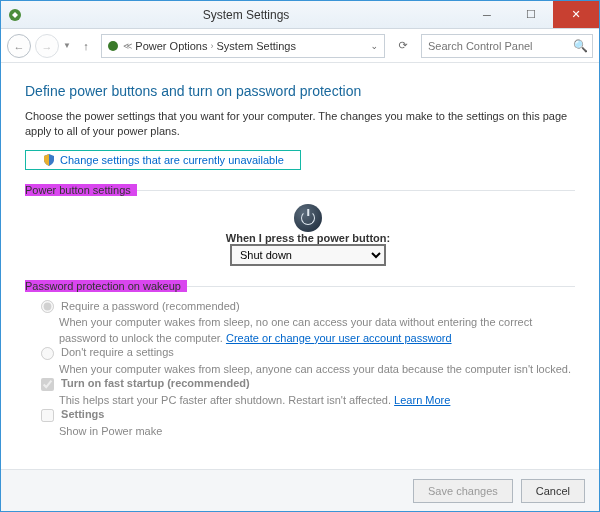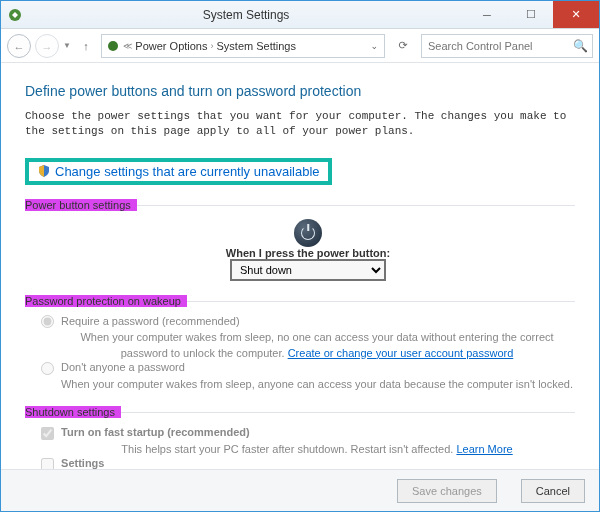--- a/index.html
+++ b/index.html
@@ -19,38 +19,38 @@
 .bc-dd { color: #666; font-size: 9px; margin-left: auto; margin-right: 2px; }
 .refresh { width: 24px; height: 24px; display: flex; align-items: center; justify-content: center; color: #666; margin: 0 2px; }
 .search-box { width: 172px; height: 24px; border: 1px solid #c8d0d8; padding: 0 20px 0 6px; font-size: 11px; color: #999; outline: none; position: relative; }
 .search-wrap { position: relative; }
 .search-wrap .mag { position: absolute; right: 5px; top: 5px; color: #888; font-size: 12px; }
 .content { padding: 20px 24px 0 24px; height: 406px; overflow-y: auto; position: relative; }
 .content::-webkit-scrollbar { width: 14px; }
 .content::-webkit-scrollbar-track { background: #f0f0f0; }
 .content::-webkit-scrollbar-thumb { background: #c0c0c0; }
 .heading { color: #19689c; font-size: 14px; margin-bottom: 10px; }
-.desc { color: #333; font-size: 11px; line-height: 1.4; margin-bottom: 18px; font-family: Liberation Mono, monospace; }
-.change-link { display: inline-flex; align-items: center; gap: 4px; color: #0066cc; font-size: 13px; padding: 2px 8px; border: 4px solid #14b8a6; }
+.desc { color: #333; font-size: 11px; line-height: 1.4; margin-bottom: 10px; }
+.change-link { display: inline-flex; align-items: center; gap: 4px; color: #0066cc; font-size: 11px; padding: 2px 16px; border: 1px solid #14b8a6; }
 .shield { width: 14px; height: 14px; }
 .section-hdr { color: #333; font-size: 11px; margin: 14px 0 8px 0; position: relative; }
 .section-hdr::after { content: ""; position: absolute; left: 0; right: 0; top: 50%; height: 1px; background: #e0e4e8; z-index: -1; }
 .section-hdr span { background: #d946ef; padding-right: 6px; }
 .power-row { display: flex; align-items: center; gap: 0; margin-left: 16px; margin-top: 8px; flex-direction: column; }
 .power-icon { width: 28px; height: 28px; border-radius: 50%; background: radial-gradient(circle at 35% 30%, #5a6a7a, #1a2838); position: relative; }
 .power-icon::before { content: ""; position: absolute; left: 50%; top: 50%; width: 12px; height: 12px; border: 1.5px solid #dfe8f0; border-radius: 50%; transform: translate(-50%,-50%); border-top-color: transparent; }
 .power-icon::after { content: ""; position: absolute; left: 50%; top: 5px; width: 1.5px; height: 7px; background: #dfe8f0; transform: translateX(-50%); }
 .power-label { font-size: 11px; font-weight: bold; color: #333; }
 select { font-size: 11px; padding: 2px 18px 2px 4px; border: 2px solid #737373; background: #f8f8f8; height: 22px; width: 156px; }
 .opt { margin-left: 16px; }
 .opt input[type=radio], .opt input[type=checkbox] { vertical-align: middle; margin-right: 4px; }
 .opt .lbl { font-size: 11px; color: #888; }
-.opt .sub { font-size: 11px; color: #888; margin-left: 18px; line-height: 1.4; margin-top: 2px; text-align: center; }
+.opt .sub { font-size: 11px; color: #888; margin-left: 18px; line-height: 1.4; margin-top: 2px; }
 .opt .sub .link { color: #0066cc; text-decoration: underline; }
-.footer { height: 42px; border-top: 1px solid #e0e4e8; display: flex; align-items: center; justify-content: flex-end; padding: 0 14px; gap: 24px; background: #f4f6f8; }
+.footer { height: 42px; border-top: 1px solid #e0e4e8; display: flex; align-items: center; justify-content: flex-end; padding: 0 14px; gap: 8px; background: #f4f6f8; }
 .btn { height: 24px; padding: 0 14px; font-size: 11px; border: 1px solid #b0b8c0; background: #efefef; color: #333; }
 .btn[disabled] { color: #999; }
 </style>
 </head>
 <body>
 
 <div class="titlebar">
   <svg class="icon-app" viewBox="0 0 16 16">
       <circle cx="8" cy="8" r="6" fill="#4a8c3a"></circle>
       <path d="M5 8 L8 5 L11 8 L8 11 Z" fill="#fff"></path>
@@ -104,25 +104,24 @@
   </div>
 
   <div class="section-hdr"><span>Password protection on wakeup</span></div>
   <div class="opt">
     <input type="radio" checked="" disabled="" style="">
     <span class="lbl">Require a password (recommended)</span>
     <div class="sub"><span>When your computer wakes from sleep, no one can access your data without entering the correct password to unlock the computer. </span><a class="link">Create or change your user account password</a></div>
   </div>
   <div class="opt">
     <input type="radio" disabled="" style="">
-    <span class="lbl">Don't anyone a password</span>
+    <span class="lbl">Don't require a settings</span>
     <div class="sub">When your computer wakes from sleep, anyone can access your data because the computer isn't locked.</div>
   </div>
 
-  <div class="section-hdr"><span>Shutdown settings</span></div>
   <div class="opt">
     <input type="checkbox" checked="" disabled="" style="">
     <span class="lbl" style="font-weight:bold">Turn on fast startup (recommended)</span>
     <div class="sub"><span>This helps start your PC faster after shutdown. Restart isn't affected. </span><a class="link">Learn More</a></div>
   </div>
   <div class="opt">
     <input type="checkbox" disabled="" style="">
     <span class="lbl" style="font-weight:bold">Settings</span>
     <div class="sub">Show in Power make</div>
   </div>

